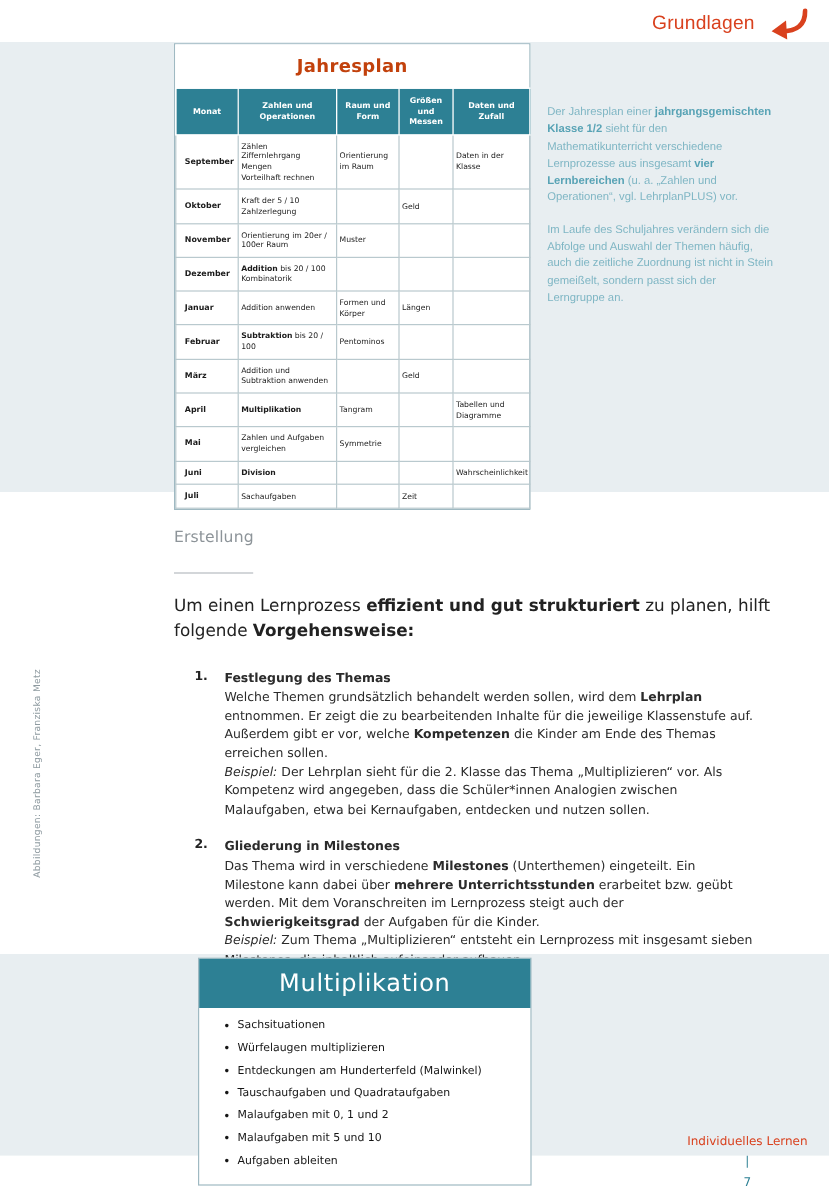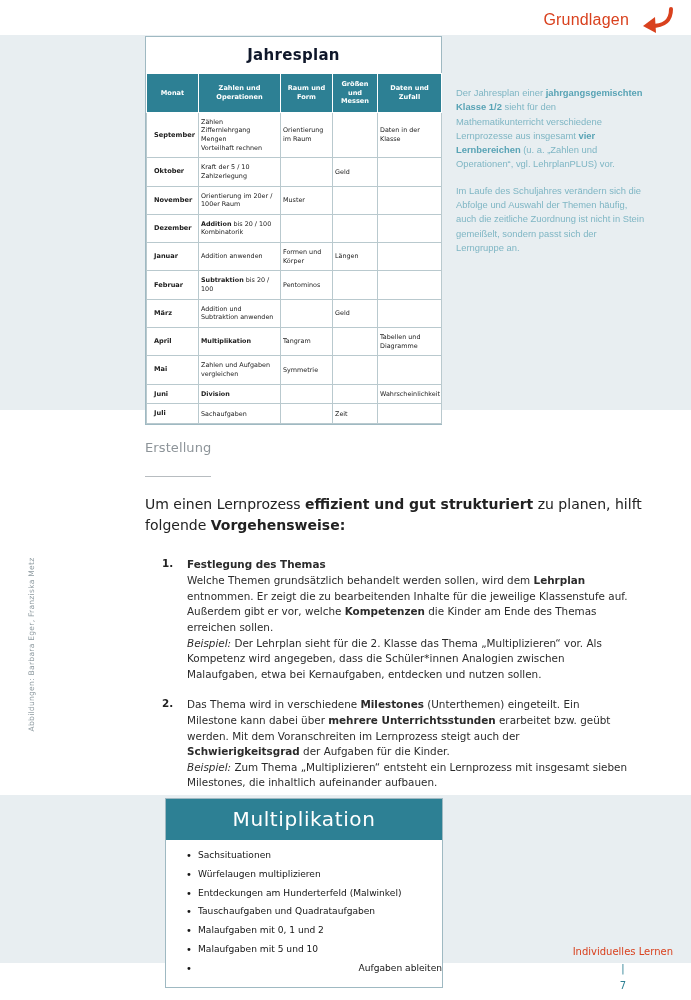--- a/index.html
+++ b/index.html
@@ -87,21 +87,21 @@
     background: #ffffff;
     border: 1px solid #9fb9c2;
     z-index: 3;
     box-sizing: border-box;
   }
   .plan-title {
     text-align: center;
     font-family: "DejaVu Sans", sans-serif;
     font-weight: bold;
     font-size: 15px;
-    color: #0f172a;
+    color: #c2410c;
     padding: 9px 0 9px;
     letter-spacing: .3px;
     background: #ffffff;
   }
   table.plan {
     width: 100%;
     border-collapse: collapse;
     table-layout: fixed;
   }
   table.plan th {
@@ -246,21 +246,21 @@
     position: relative;
     color: #141414;
   }
   .mbox li::before {
     content: "\2022";
     position: absolute;
     left: -12px;
     top: -1px;
     font-size: 10px;
   }
-  .mbox li:last-child { margin-bottom: 0; text-align: right; }
+  .mbox li:last-child { margin-bottom: 0; }
 </style>
 </head>
 <body>
 
 <div class="band band-top"></div>
 <div class="band band-bottom"></div>
 
 <div class="header">
   <span class="header-label">Grundlagen</span>
   <svg class="header-arrow" viewBox="0 0 36 28">
@@ -385,20 +385,21 @@
 
   <ol class="steps">
     <li>
       <span class="step-title">Festlegung des Themas</span>
       <span class="step-body">
         <span>Welche Themen grundsätzlich behandelt werden sollen, wird dem </span><b>Lehrplan</b><span> entnommen. Er zeigt die zu bearbeitenden Inhalte für die jeweilige Klassenstufe auf. Außerdem gibt er vor, welche </span><b>Kompetenzen</b><span> die Kinder am Ende des Themas erreichen sollen.</span><br>
         <i>Beispiel:</i><span> Der Lehrplan sieht für die 2. Klasse das Thema „Multiplizieren“ vor. Als Kompetenz wird angegeben, dass die Schüler*innen Analogien zwischen Malaufgaben, etwa bei Kernaufgaben, entdecken und nutzen sollen.</span>
       </span>
     </li>
     <li>
+      <span class="step-title">Gliederung in Milestones</span>
       <span class="step-body">
         <span>Das Thema wird in verschiedene </span><b>Milestones</b><span> (Unterthemen) eingeteilt. Ein Milestone kann dabei über </span><b>mehrere Unterrichtsstunden</b><span> erarbeitet bzw. geübt werden. Mit dem Voranschreiten im Lernprozess steigt auch der </span><b>Schwierigkeitsgrad</b><span> der Aufgaben für die Kinder.</span><br>
         <i>Beispiel:</i><span> Zum Thema „Multiplizieren“ entsteht ein Lernprozess mit insgesamt sieben Milestones, die inhaltlich aufeinander aufbauen.</span>
       </span>
     </li>
   </ol>
 </div>
 
 <div class="mbox">
   <div class="mbox-head">Multiplikation</div>

